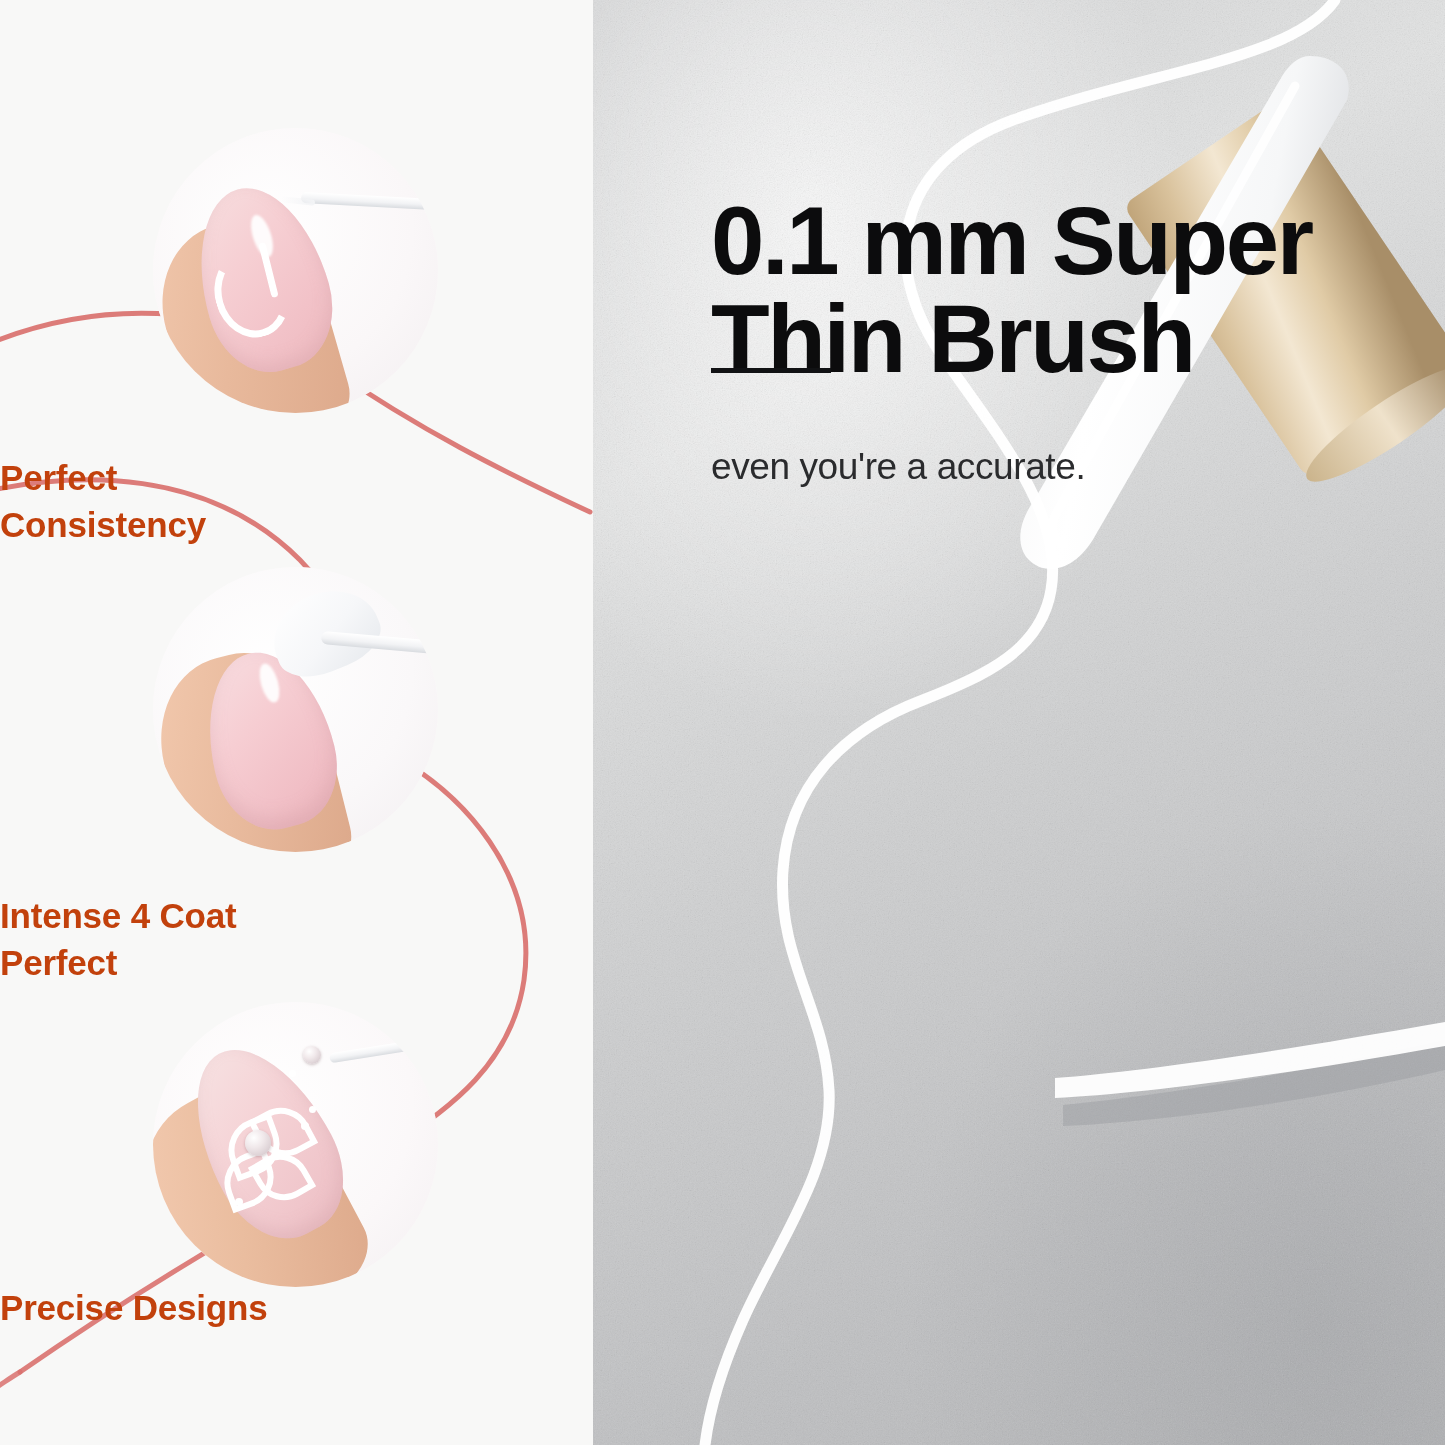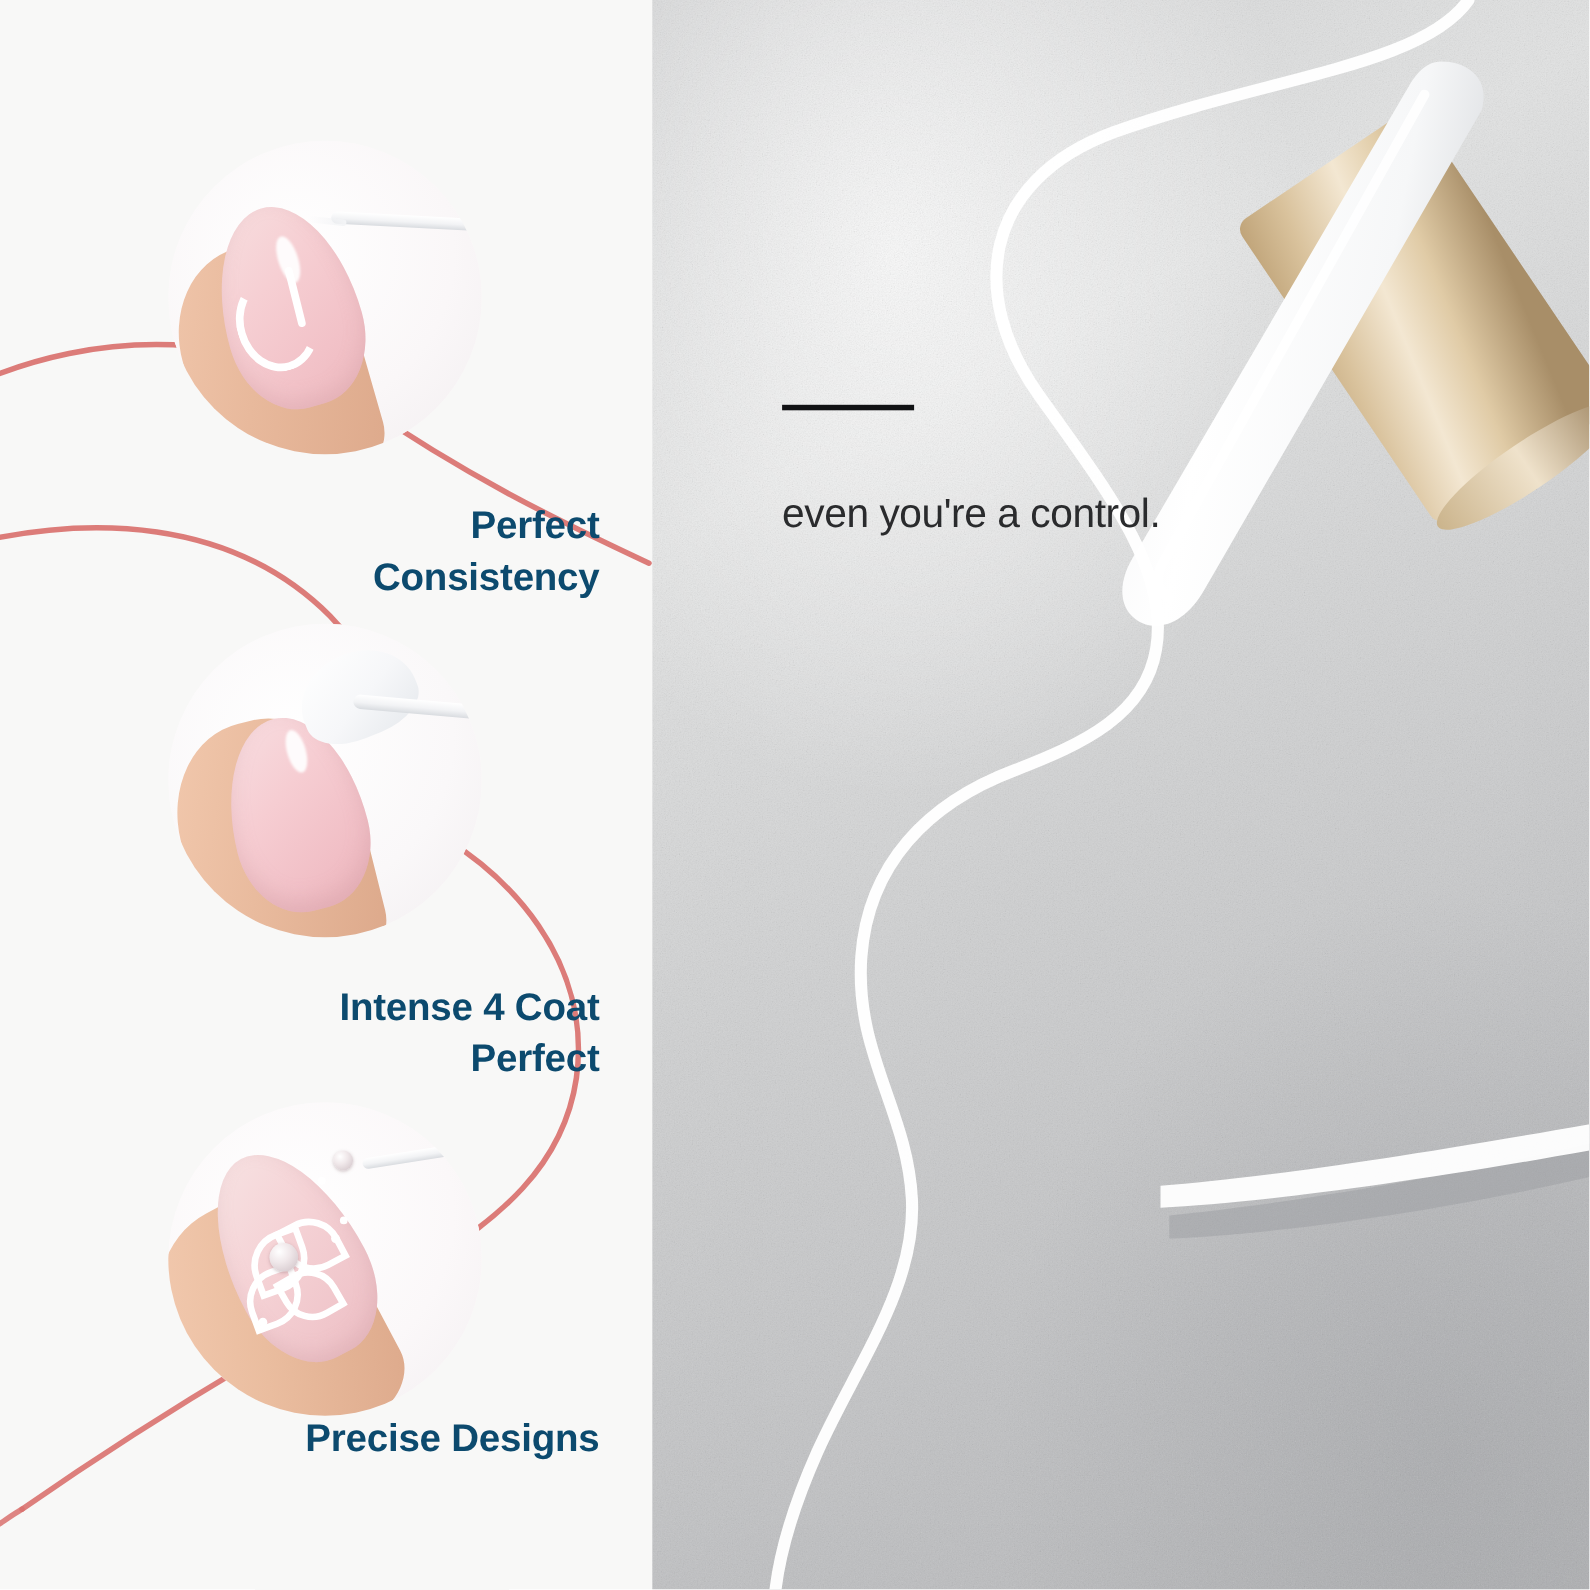--- a/index.html
+++ b/index.html
@@ -13,22 +13,22 @@
 
   .flow-svg{position:absolute;left:0;top:0;width:593px;height:1445px;
             pointer-events:none;}
 
   .feature{position:absolute;width:593px;}
   .circle-photo{position:absolute;left:153px;width:285px;height:285px;
                 border-radius:50%;overflow:hidden;
                 background:#fbf9f9;}
   .circle-inner{position:absolute;left:0;top:0;width:285px;height:285px;}
 
-  .feature-caption{position:absolute;left:0;width:545px;text-align:right;
-                   color:#0c4a6e;font-weight:bold;font-size:35px;
+  .feature-caption{position:absolute;left:0;width:545px;text-align:left;
+                   color:#c2410c;font-weight:bold;font-size:35px;
                    line-height:1.33;letter-spacing:-0.2px;}
 
   
   .finger{position:absolute;border-radius:46% 46% 30% 30%/38% 38% 18% 18%;}
   .nailplate{position:absolute;border-radius:50% 50% 44% 44%/62% 62% 38% 38%;}
   .brushstick{position:absolute;border-radius:40px;
               background:linear-gradient(180deg,#ffffff 0%,#f2f3f5 55%,#d9dce0 100%);}
   .gloss{position:absolute;background:rgba(255,255,255,.92);border-radius:50%;
          filter:blur(1px);}
   .swirl{position:absolute;border:7px solid #ffffff;border-radius:50%;
@@ -225,21 +225,25 @@
       <path d="M 720 70 L 482 496 C 474 510, 478 524, 488 528" fill="none" stroke="#ffffff" stroke-width="9" opacity="0.85" stroke-linecap="round" transform="translate(-18,16)"></path>
 
       <path d="M 742 0 C 700 60, 560 70, 420 120 C 300 164, 286 268, 352 360
                C 418 452, 470 520, 458 590 C 448 650, 392 676, 330 700
                C 250 730, 196 786, 190 870 C 184 958, 232 1010, 236 1090
                C 240 1170, 186 1240, 150 1320 C 126 1374, 116 1412, 112 1445" fill="none" stroke="#ffffff" stroke-width="11" stroke-linecap="round" opacity="0.97"></path>
 
       <path d="M 462 1078 C 540 1072, 660 1056, 852 1022 L 852 1046 C 660 1080, 540 1094, 462 1098 Z" fill="#ffffff" opacity="0.95"></path>
     </svg>
 
+    <h1 id="headline">
+      <span class="hl-line">0.1 mm Super</span>
+      <span class="hl-line">Thin Brush</span>
+    </h1>
 
     <div id="rule"></div>
 
     <p id="subtitle">
-      <span class="sub-line">even you're a control.</span>
+      <span class="sub-line">even you're a accurate.</span>
     </p>
 
   </div>
 </div>
 
 </body></html>

